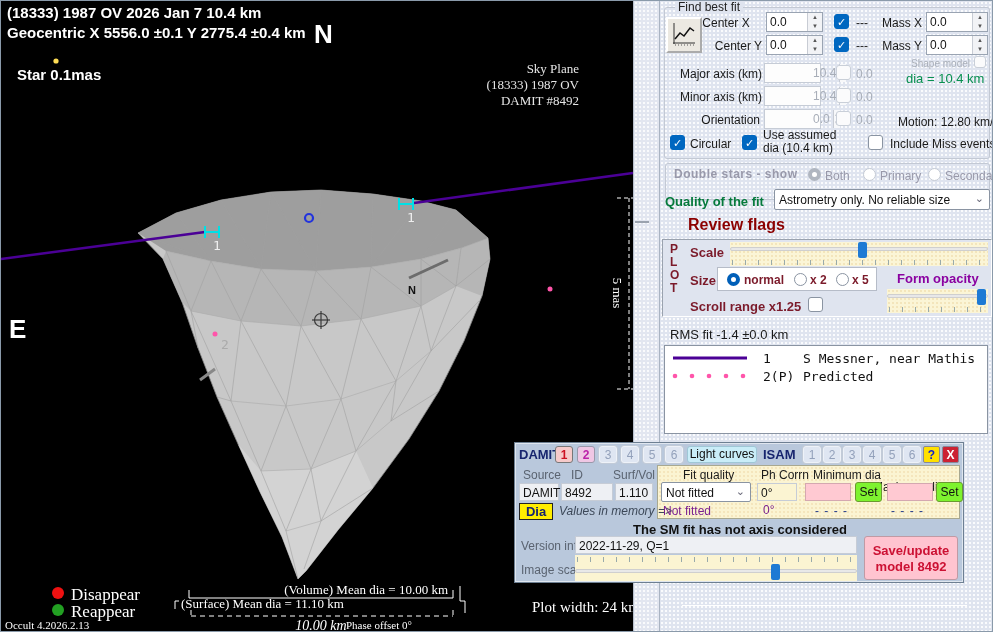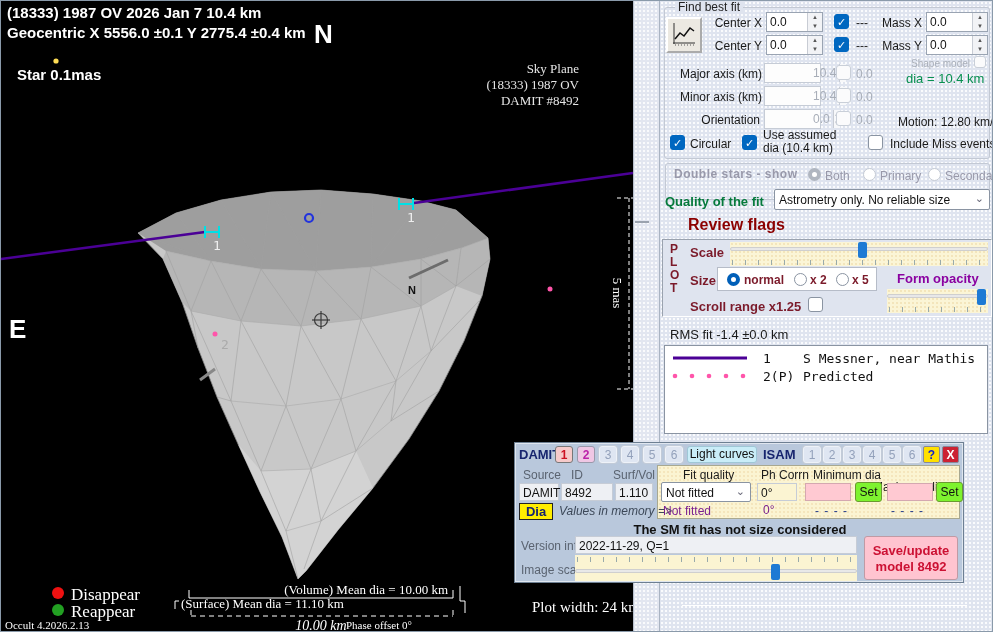--- a/index.html
+++ b/index.html
@@ -221,21 +221,21 @@
     </div>
     <button class="abs" style="left:6px; top:16px; width:36px; height:36px; background:#ece9e2; border:2px outset #fff;">
       <svg width="26" height="26" viewBox="0 0 26 26">
         <line x1="3" y1="2" x2="3" y2="23" stroke="#333"></line>
           <line x1="2" y1="22" x2="24" y2="22" stroke="#333"></line>
         <path d="M4,18 L9,12 L13,15 L19,7 L23,10" stroke="#111" fill="none" stroke-width="1.5"></path>
         <path d="M4,24 H24" stroke="#555" stroke-dasharray="1,2"></path>
       </svg>
     </button>
 
-    <div class="abs lbl r" style="left:30px; top:15px; width:72px;">Center X</div>
+    <div class="abs lbl r" style="left:30px; top:15px; width:72px;text-align:center;">Center X</div>
     <div class="spin abs" style="left:106px; top:11px; width:57px;">
       <span class="val">0.0</span>
       <span class="arrows">
           <span>▲</span>
           <span>▼</span>
         </span>
     </div>
     <span class="cb on abs" style="left:174px; top:13px;">✓</span>
     <div class="abs lbl" style="left:196px; top:15px;">---</div>
     <div class="abs lbl r" style="left:222px; top:15px; width:40px;">Mass X</div>
@@ -426,21 +426,21 @@
     <span class="pinkfield" style="left:372px; top:40px; width:46px;"></span>
     <span class="setbtn" style="left:421px; top:39px;">Set</span>
 
     <span class="diabtn" style="left:4px; top:60px;">Dia</span>
     <span class="abs" style="left:44px; top:61px; font-style:italic; color:#3c4858;">Values in memory =&gt;</span>
     <span class="abs purple" style="left:148px; top:61px;">Not fitted</span>
     <span class="abs purple" style="left:248px; top:60px;">0°</span>
     <span class="abs navydash" style="left:300px; top:61px;">- - - -</span>
     <span class="abs navydash" style="left:376px; top:61px;">- - - -</span>
 
-    <span class="abs" style="left:0; top:79px; width:450px; text-align:center; font-weight:700; color:#111; font-size:13px;">The SM fit has not size considered</span>
+    <span class="abs" style="left:0; top:79px; width:450px; text-align:center; font-weight:700; color:#111; font-size:13px;">The SM fit has not axis considered</span>
 
     <span class="abs glabel" style="left:6px; top:96px;">Version info</span>
     <span class="dfield" style="left:60px; top:93px; width:282px;">2022-11-29, Q=1</span>
     <span class="abs glabel" style="left:6px; top:120px;">Image scale</span>
     <div class="slider" style="left:60px; top:112px; width:282px; height:26px; background:#fbf4d2;">
       <div class="ticks" style="top:2px;"></div>
       <div class="trough" style="top:14px;"></div>
       <div class="thumb" style="top:9px; left:196px;"></div>
     </div>
     <span class="savebtn" style="left:349px; top:93px; width:94px; height:44px;">

